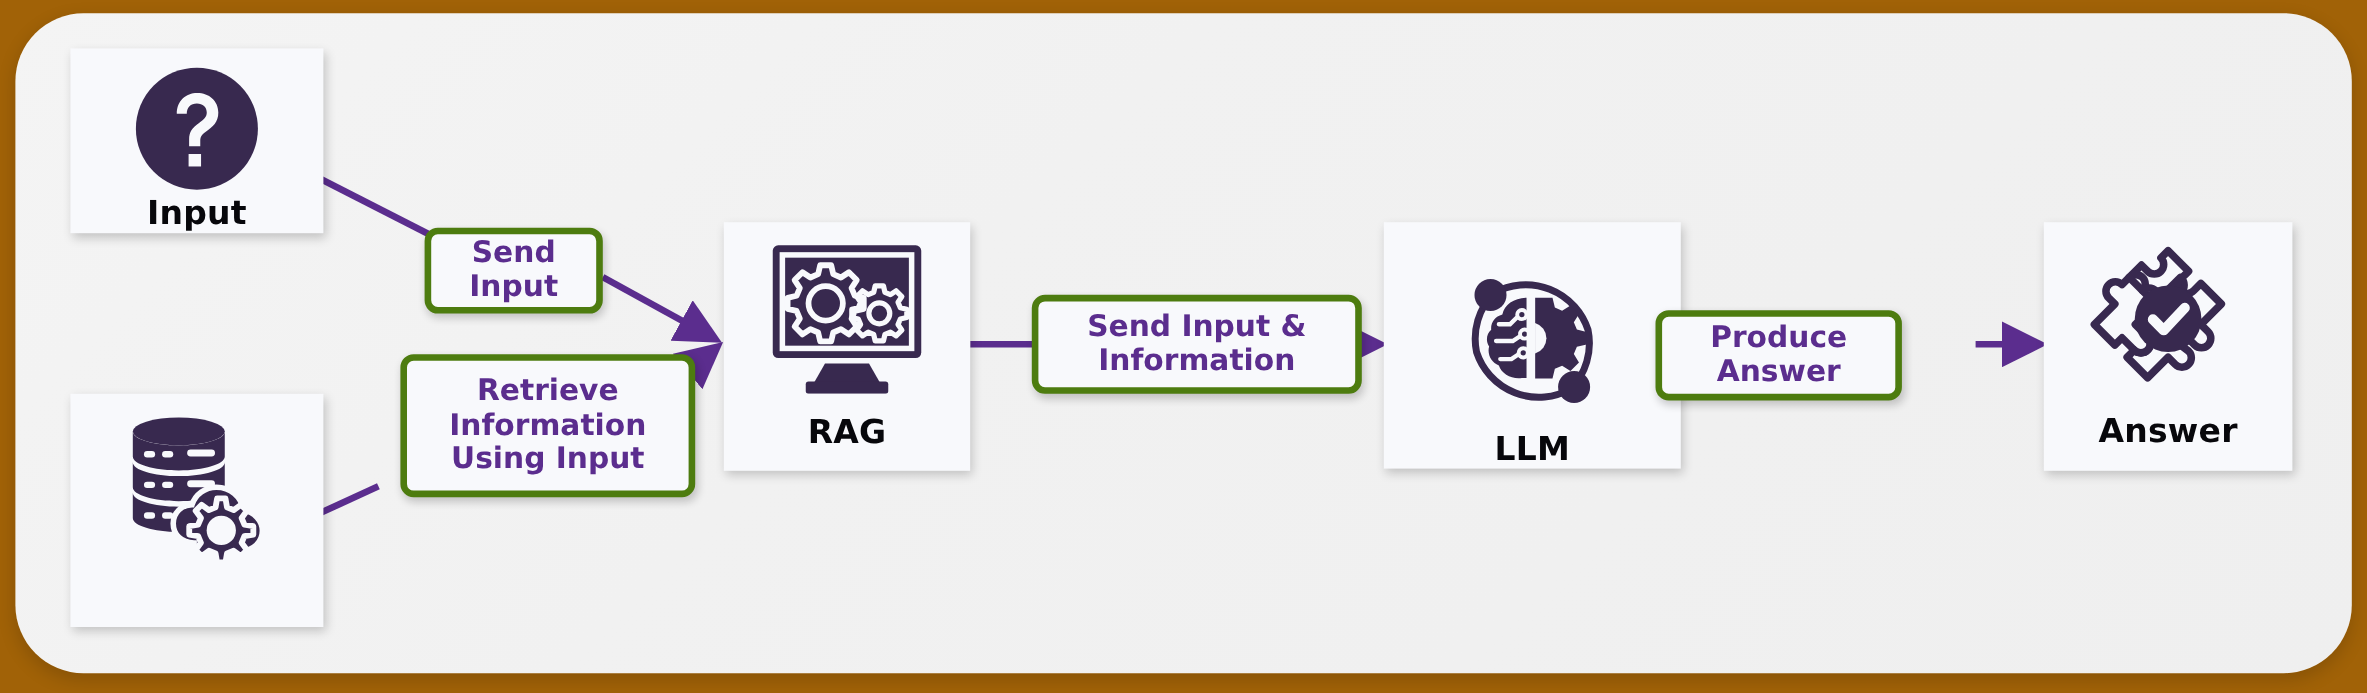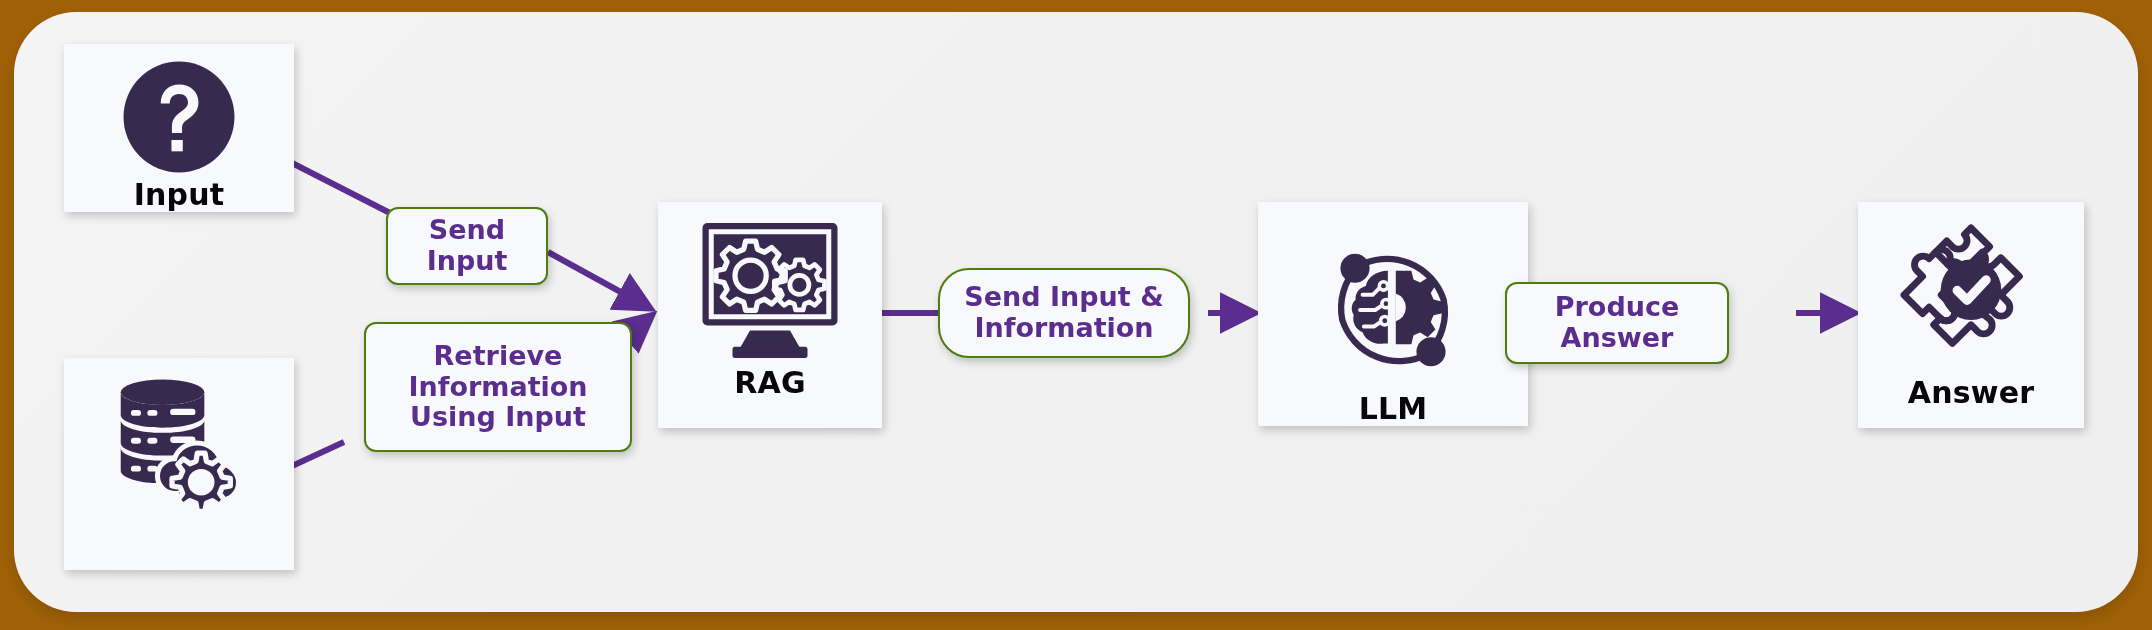--- a/index.html
+++ b/index.html
@@ -58,52 +58,52 @@
   .node-label {
     font-weight: bold;
     color: #07070b;
     letter-spacing: 0.2px;
     line-height: 1;
     white-space: nowrap;
   }
   
   #node-input      { left: 64px;   top: 44px;  width: 230px; height: 168px; padding-top: 14px; }
   #node-knowledge  { left: 64px;   top: 358px; width: 230px; height: 212px; padding-top: 14px; }
-  #node-rag        { left: 658px;  top: 202px; width: 224px; height: 226px; padding-top: 16px; }
+  #node-rag        { left: 658px;  top: 202px; width: 224px; height: 226px; padding-top: 16px; gap: 11px; }
   #node-llm        { left: 1258px; top: 202px; width: 270px; height: 224px; padding-top: 29px; justify-content: center; }
   #node-answer     { left: 1858px; top: 202px; width: 226px; height: 226px; padding-top: 14px; }
 
   #node-input .node-label     { font-size: 30px; margin-top: 4px; }
   #node-knowledge .node-label { font-size: 30px; margin-top: 2px; }
   #node-rag .node-label       { font-size: 30px; margin-top: 10px; }
   #node-llm .node-label       { font-size: 30px; margin-top: 8px; }
   #node-answer .node-label    { font-size: 30px; margin-top: 4px; }
 
   
   .edge-label {
     position: absolute;
     background: #f8f9fc;
-    border: 2px solid #4d7c0f;
+    border: 6px solid #4d7c0f;
     border-radius: 12px;
     color: #5b2d8e;
     font-weight: bold;
     font-size: 27px;
     line-height: 1.14;
     text-align: center;
     display: flex;
     align-items: center;
     justify-content: center;
     box-shadow: 2px 4px 8px rgba(0,0,0,0.20);
     box-sizing: border-box;
     padding: 6px 14px;
     white-space: pre-line;
   }
   #lbl-send-input   { left: 386px;  top: 207px; width: 162px; height: 78px; }
   #lbl-retrieve     { left: 340px;  top: 322px; width: 268px; height: 130px; margin-left: 24px; }
-  #lbl-send-info    { left: 938px;  top: 268px; width: 252px; height: 90px; border-radius: 31px; }
+  #lbl-send-info    { left: 938px;  top: 268px; width: 300px; height: 90px; }
   #lbl-produce      { left: 1505px; top: 272px; width: 224px; height: 82px; margin-top: 10px; }
 </style>
 </head>
 <body>
 
 <div id="stage">
 
   <div class="canvas-panel"></div>
 
   <svg id="edges" viewBox="0 0 2152 630">

